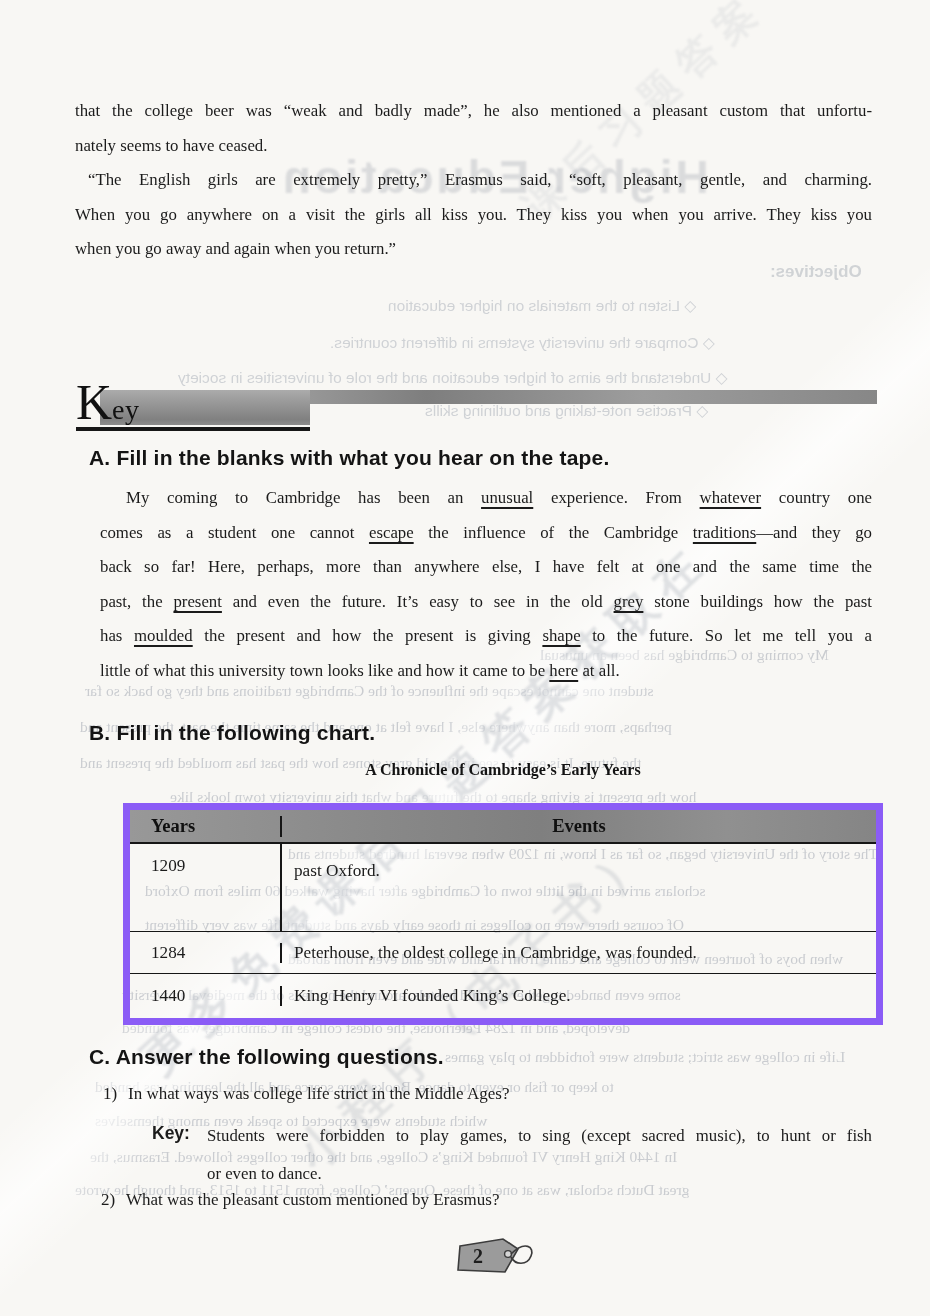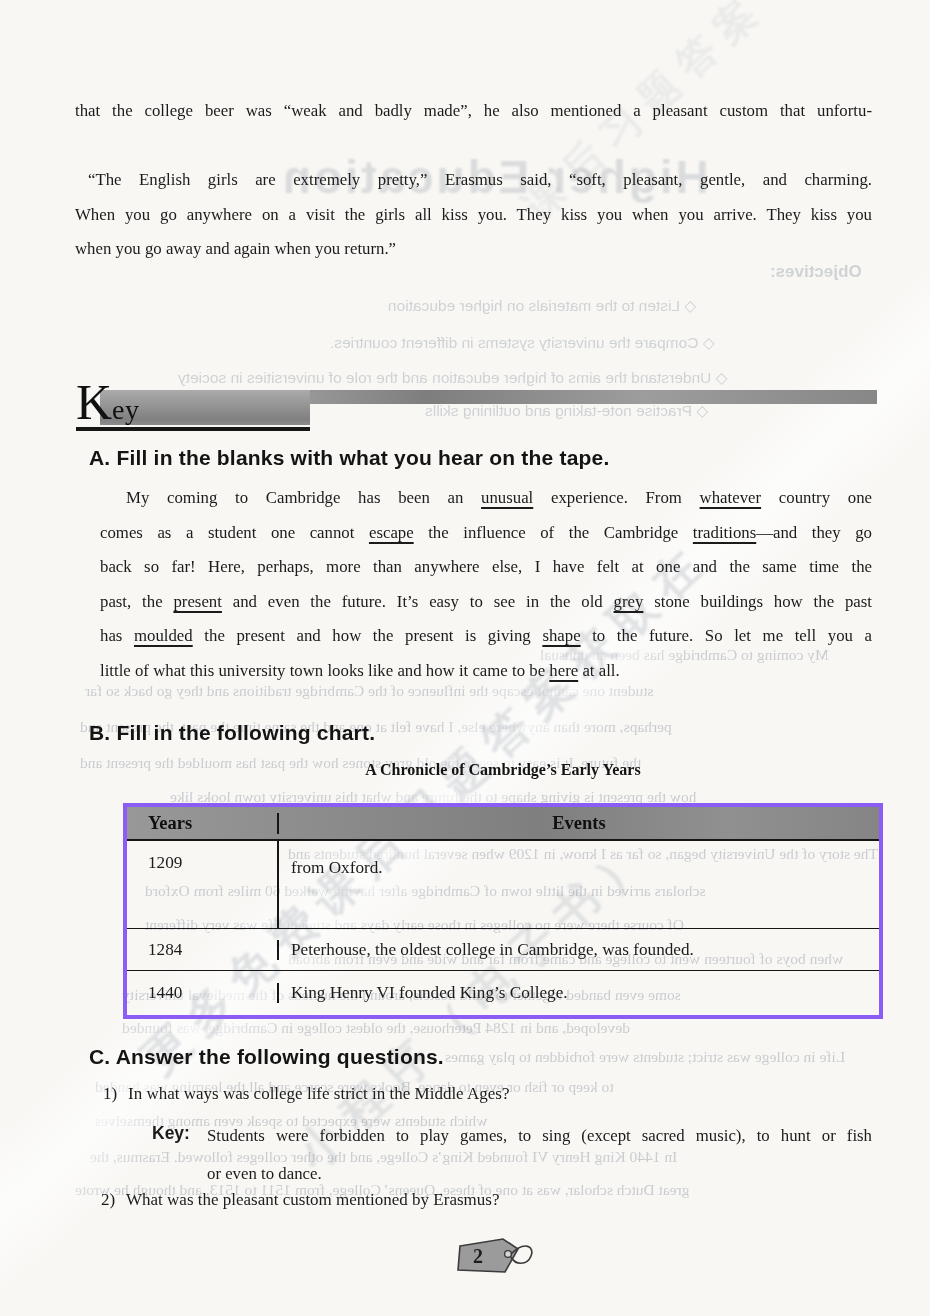--- a/index.html
+++ b/index.html
@@ -33,21 +33,21 @@
     left:100px; top:390px; width:210px; height:35px;
     background:linear-gradient(180deg,#ababab,#808080 85%,#8c8c8c);
   }
   .key-underline{left:76px; top:427px; width:234px; height:4px; background:#171717;}
   .key-title{left:76px; top:377px; font-family:"Liberation Serif",serif; color:#111; white-space:nowrap;}
   .key-K{font-size:50px; line-height:50px;}
   .key-ey{font-size:28px; letter-spacing:.5px;}
   
   .tbl{
     left:123px; top:803px; width:760px;
-    border:4px solid #8b5cf6; box-sizing:border-box;
+    border:7px solid #8b5cf6; box-sizing:border-box;
     font-size:17.2px;
   }
   .tbl-row{display:flex; box-sizing:border-box;}
   .tbl-hdr{
     height:34px; align-items:center;
     background:linear-gradient(90deg,#989898,#8a8a8a 30%,#7f7f7f 55%,#909090 80%,#858585);
     border-bottom:2px solid #161616;
     font-weight:bold; font-size:18.5px; color:#101010;
   }
   .c-year{width:152px; box-sizing:border-box; border-right:2px solid #161616; padding-left:21px; flex:none;}
@@ -124,20 +124,21 @@
   <div class="bleed" style="left:90px; top:1148px;">In 1440 King Henry VI founded King’s College, and the other colleges followed. Erasmus, the</div>
   <div class="bleed" style="left:75px; top:1181px;">great Dutch scholar, was at one of these, Queens’ College, from 1511 to 1513, and though he wrote</div>
 
   <div class="band"></div>
   <div class="wm" style="left:150px; top:1035px;">更多免费课后习题答案获取在</div>
   <div class="wm" style="left:305px; top:1130px; opacity:.22;">小程序（电子书）</div>
   <div class="wm" style="left:530px; top:185px; opacity:.13; font-size:40px;">课后习题答案</div>
 
   <div class="abs body-text just" style="left:75px; top:94px;  width:797px;">
       <div class="tline"><span>that the college beer was “weak and badly made”, he also mentioned a pleasant custom that unfortu-</span></div>
+      <div class="tline last"><span>nately seems to have ceased.</span></div>
     </div>
   <div class="abs body-text just ind13" style="left:75px; top:163px; width:797px;">
       <div class="tline"><span>“The English girls are extremely pretty,” Erasmus said, “soft, pleasant, gentle, and charming.</span></div>
       <div class="tline"><span>When you go anywhere on a visit the girls all kiss you. They kiss you when you arrive. They kiss you</span></div>
       <div class="tline last"><span>when you go away and again when you return.”</span></div>
     </div>
 
   <div class="abs key-bar-thin"></div>
   <div class="abs key-bar-thick"></div>
   <div class="abs key-underline"></div>
@@ -157,21 +158,21 @@
   <div class="abs tbl-title">A Chronicle of Cambridge’s Early Years</div>
 
   <div class="abs tbl">
     <div class="tbl-row tbl-hdr">
       <div class="c-year">Years</div>
       <div class="c-event centered">Events</div>
     </div>
     <div class="tbl-row tbl-body-row rw1">
       <div class="c-year">1209</div>
       <div class="c-event">
-          <div class="tline last"><span>from Oxford.</span></div>
+          <div class="tline last"><span>past Oxford.</span></div>
         </div>
     </div>
     <div class="tbl-row tbl-body-row rw2 vcent">
       <div class="c-year" style="padding-top:0;">1284</div>
       <div class="c-event">
           <div class="tline last"><span>Peterhouse, the oldest college in Cambridge, was founded.</span></div>
         </div>
     </div>
     <div class="tbl-row tbl-body-row rw3 vcent">
       <div class="c-year" style="padding-top:0;">1440</div>

